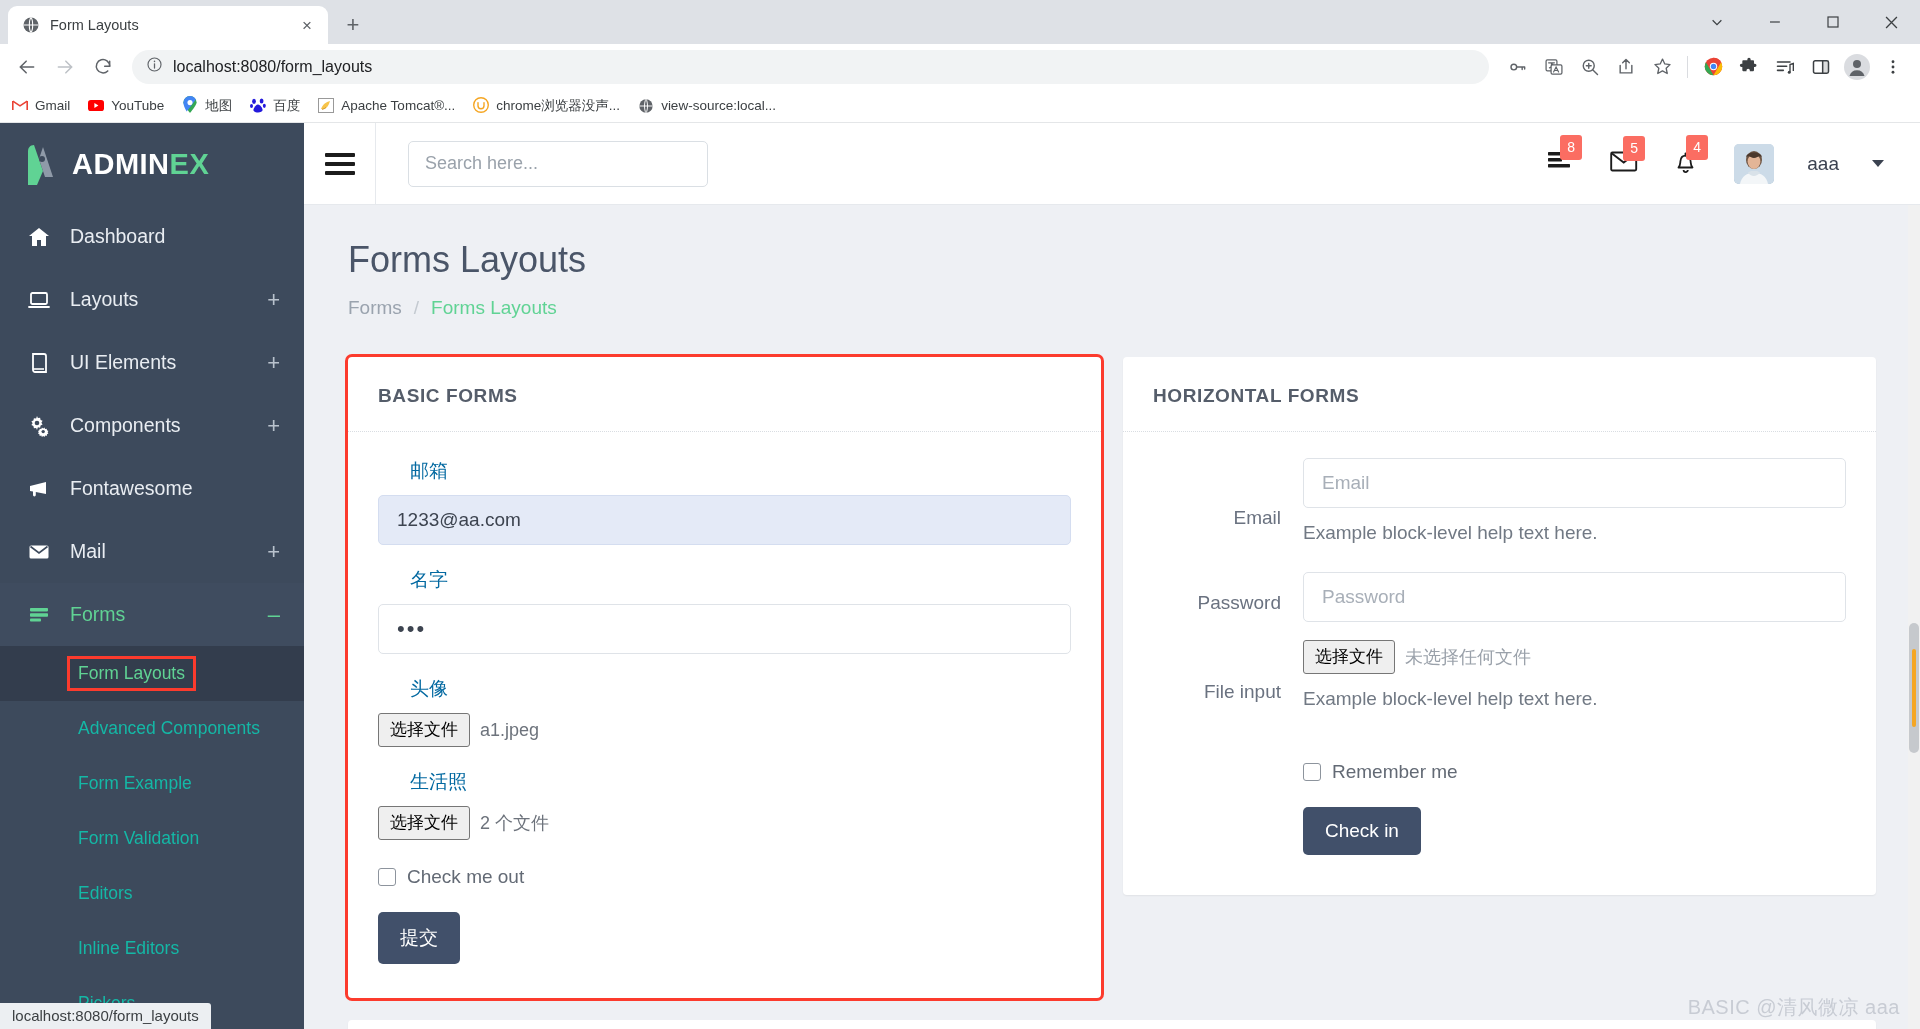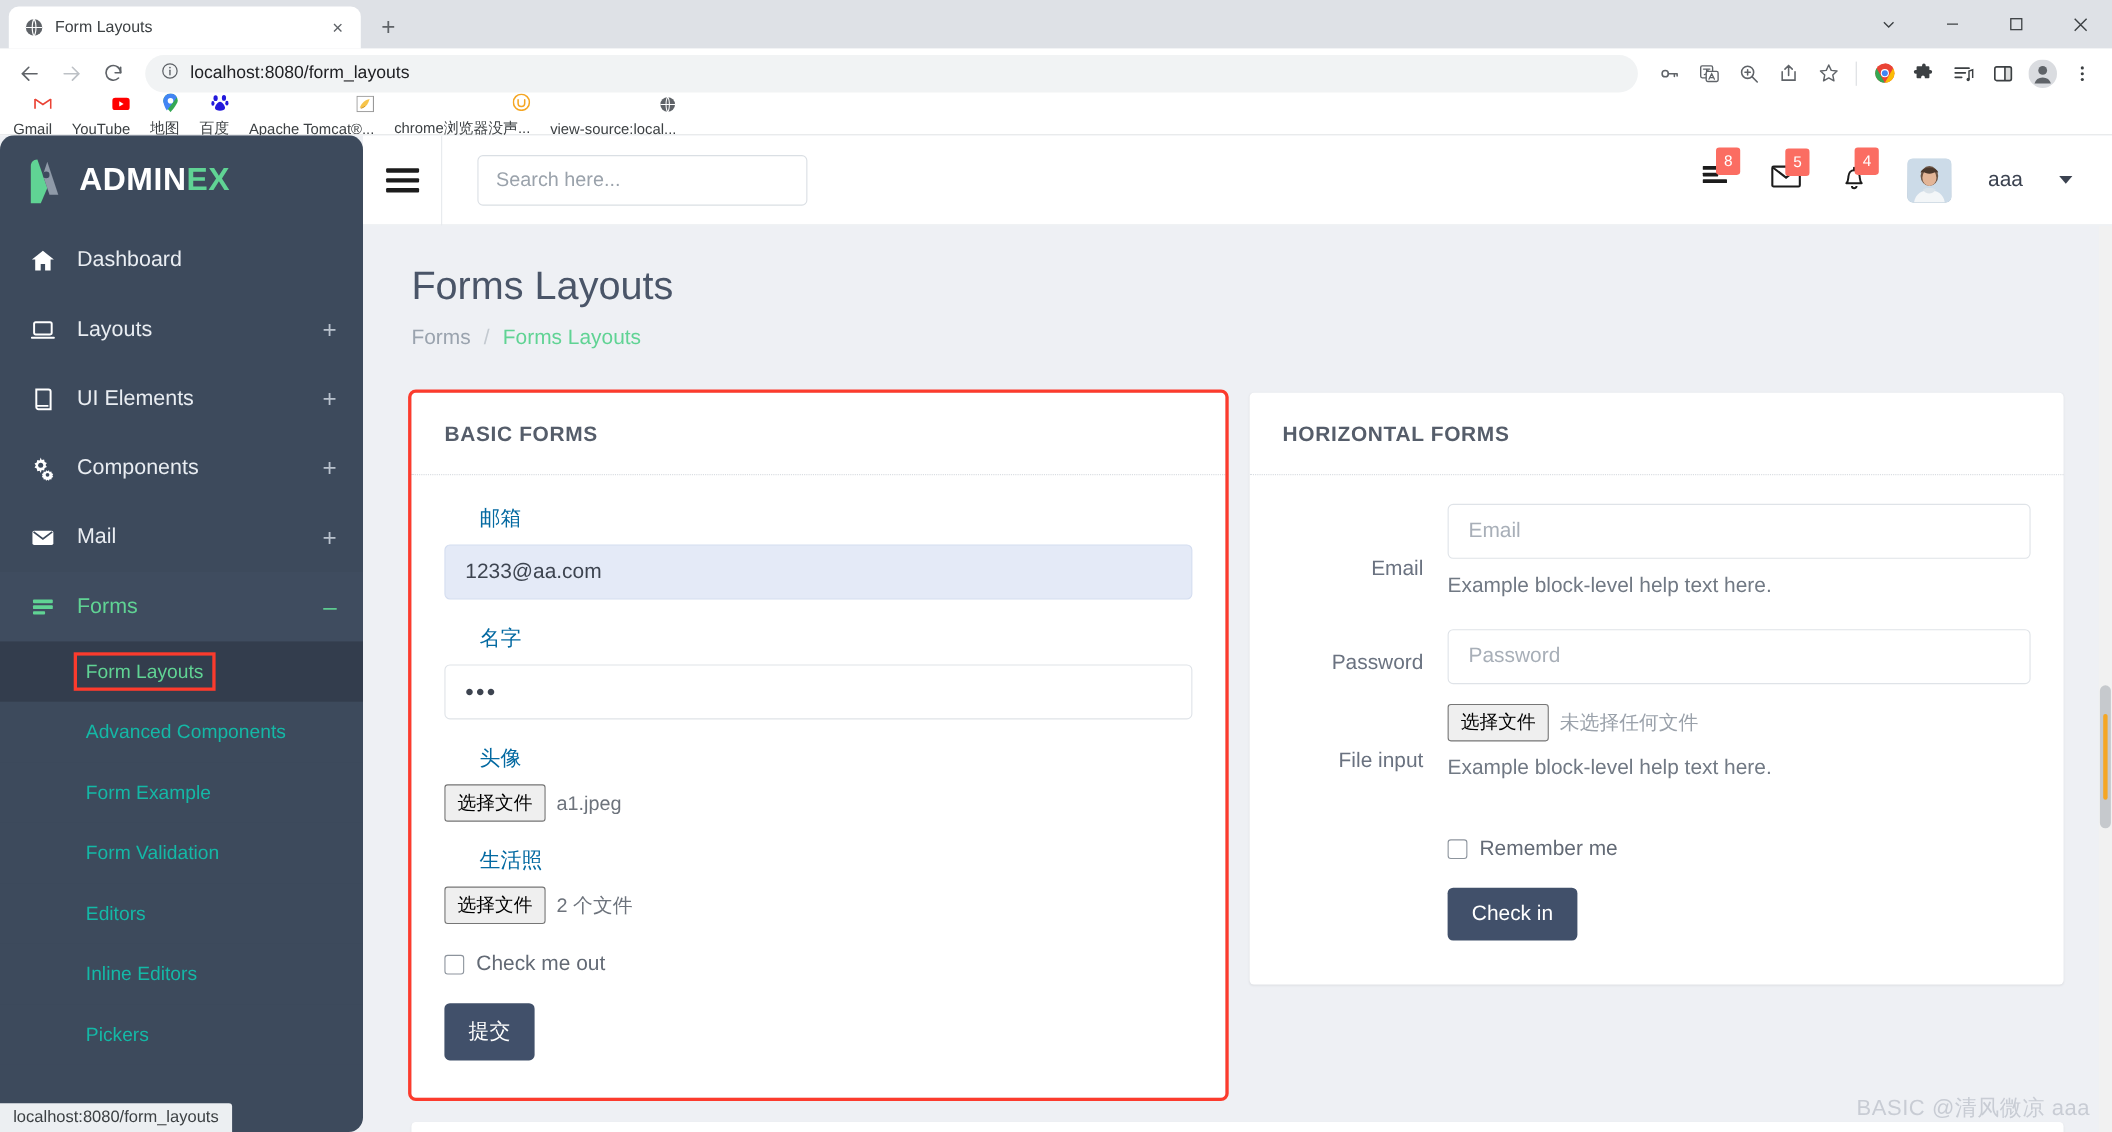--- a/index.html
+++ b/index.html
@@ -58,34 +58,34 @@
     margin: 0 8px; min-width: 0;
   }
   .omni-text { font-size: 16px; color: #202124; white-space: nowrap; }
   .toolbar-right { display: flex; align-items: center; gap: 2px; }
   .tb-sep { width: 1px; height: 22px; background: #dadce0; margin: 0 6px; }
 
   .bookmarks {
     height: 34px; background: #fff; display: flex; align-items: center;
     padding: 0 12px; gap: 18px; border-bottom: 1px solid #e4e6e8;
   }
-  .bm { display: flex; align-items: flex-end; gap: 7px; font-size: 13.5px; color: #3c4043;
-        white-space: nowrap; flex-direction: column; }
+  .bm { display: flex; align-items: flex-start; gap: 7px; font-size: 13.5px; color: #3c4043;
+        white-space: nowrap; }
   .bm-ico { width: 16px; height: 16px; flex: none; display: flex; align-items: center;
             justify-content: center; }
 
   
   .viewport {
     flex: 1; display: flex; position: relative; overflow: hidden; background: #eef0f4;
   }
 
   
   .sidebar {
-    width: 330px; background: #3d4a5c; flex: none; position: relative;
-    display: flex; flex-direction: column; border-radius: 13px;
+    width: 304px; background: #3d4a5c; flex: none; position: relative;
+    display: flex; flex-direction: column;
   }
   .brand {
     height: 82px; display: flex; align-items: center; padding-left: 22px; gap: 10px;
   }
   .brand-logo { width: 40px; height: 42px; flex: none; }
   .brand-text {
     font-size: 29px; font-weight: bold; letter-spacing: .5px; color: #fff;
   }
   .brand-text .accent { color: #60d394; }
 
@@ -490,20 +490,29 @@
           <span class="ico">
             <svg width="24" height="24" viewBox="0 0 24 24" fill="#fff">
                 <path d="M10 2l.9 2.1 2.2-.4.5 2.2 2 .9-1.2 1.9 1.2 1.9-2 .9-.5 2.2-2.2-.4L10 16l-.9-2.1-2.2.4L6.4 12l-2-.9 1.2-1.9L4.4 7.3l2-.9L6.9 4.2l2.2.4z"></path>
                 <circle cx="10" cy="9" r="2.3" fill="#3d4a5c"></circle>
                 <path d="M17.5 13.5l.6 1.5 1.6-.3.3 1.6 1.4.6-.8 1.4.8 1.3-1.4.7-.3 1.6-1.6-.3-.6 1.5-1.3-1-1.3 1-.6-1.5-1.6.3-.3-1.6-1.4-.7.8-1.3-.8-1.4 1.4-.6.3-1.6 1.6.3.6-1.5 1.3 1z"></path>
                 <circle cx="16.2" cy="17.6" r="1.7" fill="#3d4a5c"></circle>
               </svg>
           </span>
           <span class="lbl">Components</span>
           <span class="pm">+</span>
+        </div>
+        <div class="nav-item">
+          <span class="ico">
+            <svg width="24" height="24" viewBox="0 0 24 24" fill="#fff">
+                <path d="M3 9v5l3 .5V18a1.4 1.4 0 002.8 0v-3.1L19 17V5L3 9z"></path>
+              </svg>
+          </span>
+          <span class="lbl">Fontawesome</span>
+          <span class="pm"></span>
         </div>
         <div class="nav-item">
           <span class="ico">
             <svg width="24" height="24" viewBox="0 0 24 24">
                 <rect x="2.5" y="5.5" width="19" height="13" rx="1.6" fill="#fff"></rect>
                 <path d="M3.5 6.5L12 13l8.5-6.5" stroke="#3d4a5c" stroke-width="1.6" fill="none"></path>
               </svg>
           </span>
           <span class="lbl">Mail</span>
           <span class="pm">+</span>

